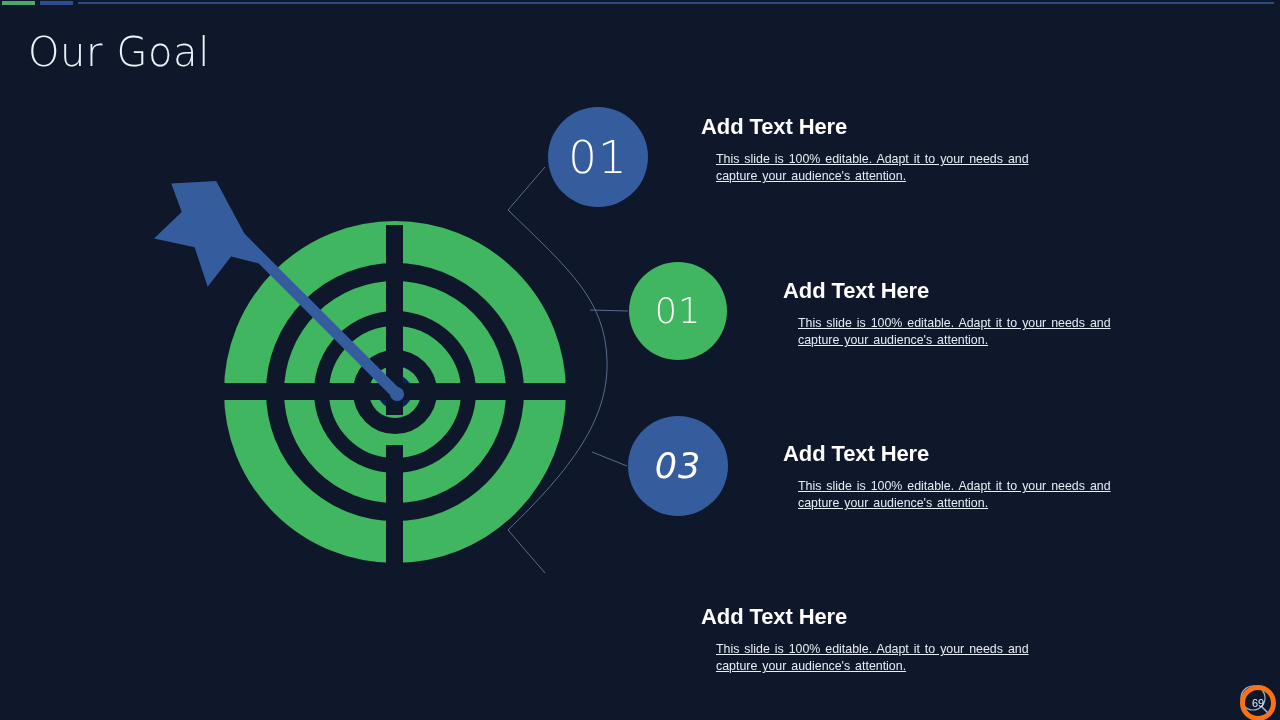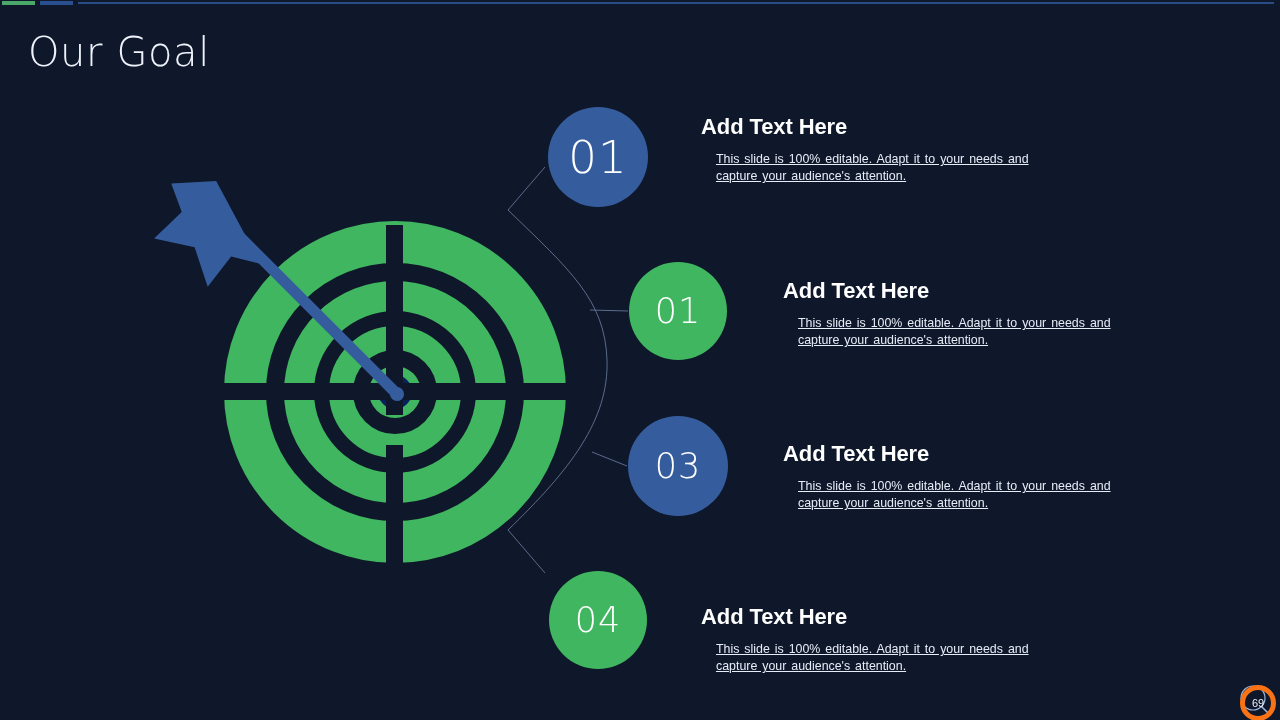--- a/index.html
+++ b/index.html
@@ -118,21 +118,21 @@
     line-height: 17px;
     margin: 15px;
     width: 330px;
     word-spacing: 1.5px;
     text-decoration: underline;
   }
 
   
   .step-01 .bubble { width: 100px; height: 100px; font-size: 45px; }
   .step-02 .bubble { width: 98px;  height: 98px;  font-size: 35px; }
-  .step-03 .bubble { width: 100px; height: 100px; font-size: 35px; }
+  .step-03 .bubble { width: 100px; height: 100px; font-size: 35px; font-style: italic; }
   .step-04 .bubble { width: 98px;  height: 98px;  font-size: 35px; }
 
   .pos-b1 { left: 548px; top: 107px; }
   .pos-b2 { left: 629px; top: 262px; }
   .pos-b3 { left: 628px; top: 416px; }
   .pos-b4 { left: 549px; top: 571px; }
 
   .pos-t1 { left: 701px; top: 117px; }
   .pos-t2 { left: 783px; top: 281px; }
   .pos-t3 { left: 783px; top: 444px; }
@@ -219,23 +219,20 @@
 
   <div class="step step-01 pos-b1">
     <div class="bubble blue">01</div>
   </div>
   <div class="step step-02 pos-b2">
     <div class="bubble green">01</div>
   </div>
   <div class="step step-03 pos-b3">
     <div class="bubble blue">03</div>
   </div>
-  <div class="step step-04 pos-b4">
-    <div class="bubble green">04</div>
-  </div>
 
   <div class="step-text pos-t1">
     <p class="step-head">Add Text Here</p>
     <p class="step-body">This slide is 100% editable. Adapt it to your needs and capture your audience's attention.</p>
   </div>
   <div class="step-text pos-t2">
     <p class="step-head">Add Text Here</p>
     <p class="step-body">This slide is 100% editable. Adapt it to your needs and capture your audience's attention.</p>
   </div>
   <div class="step-text pos-t3">

